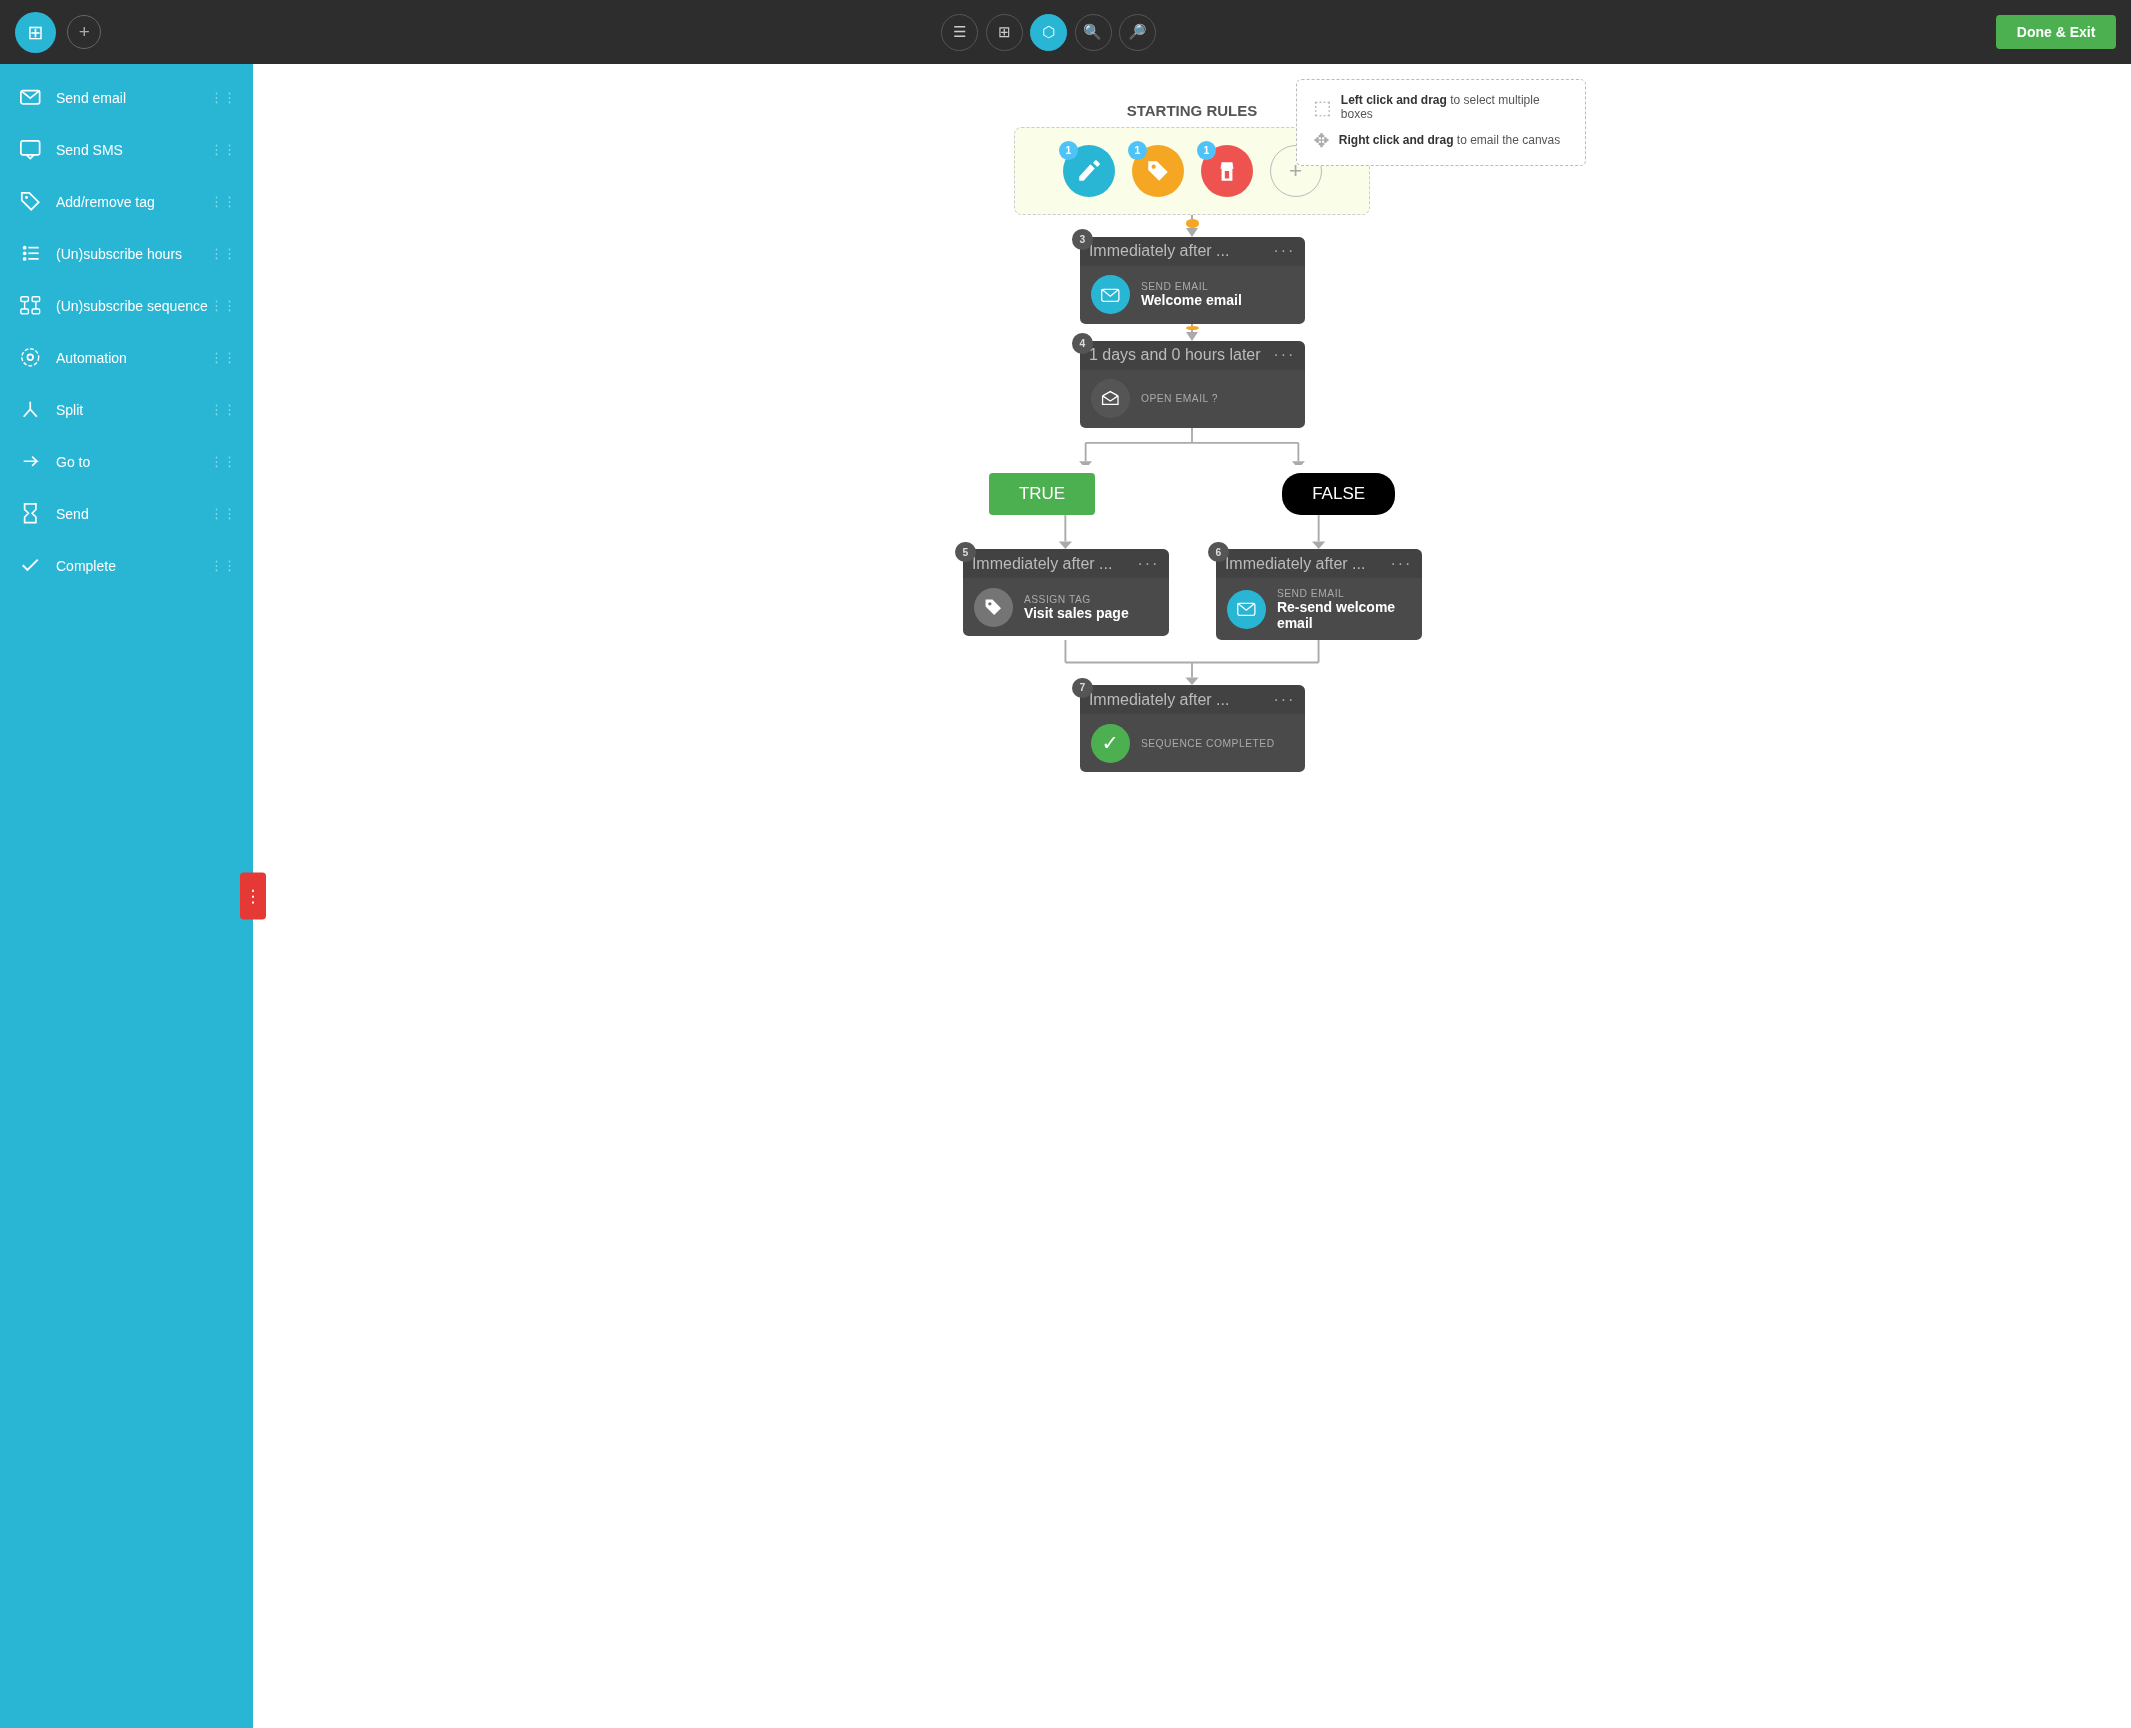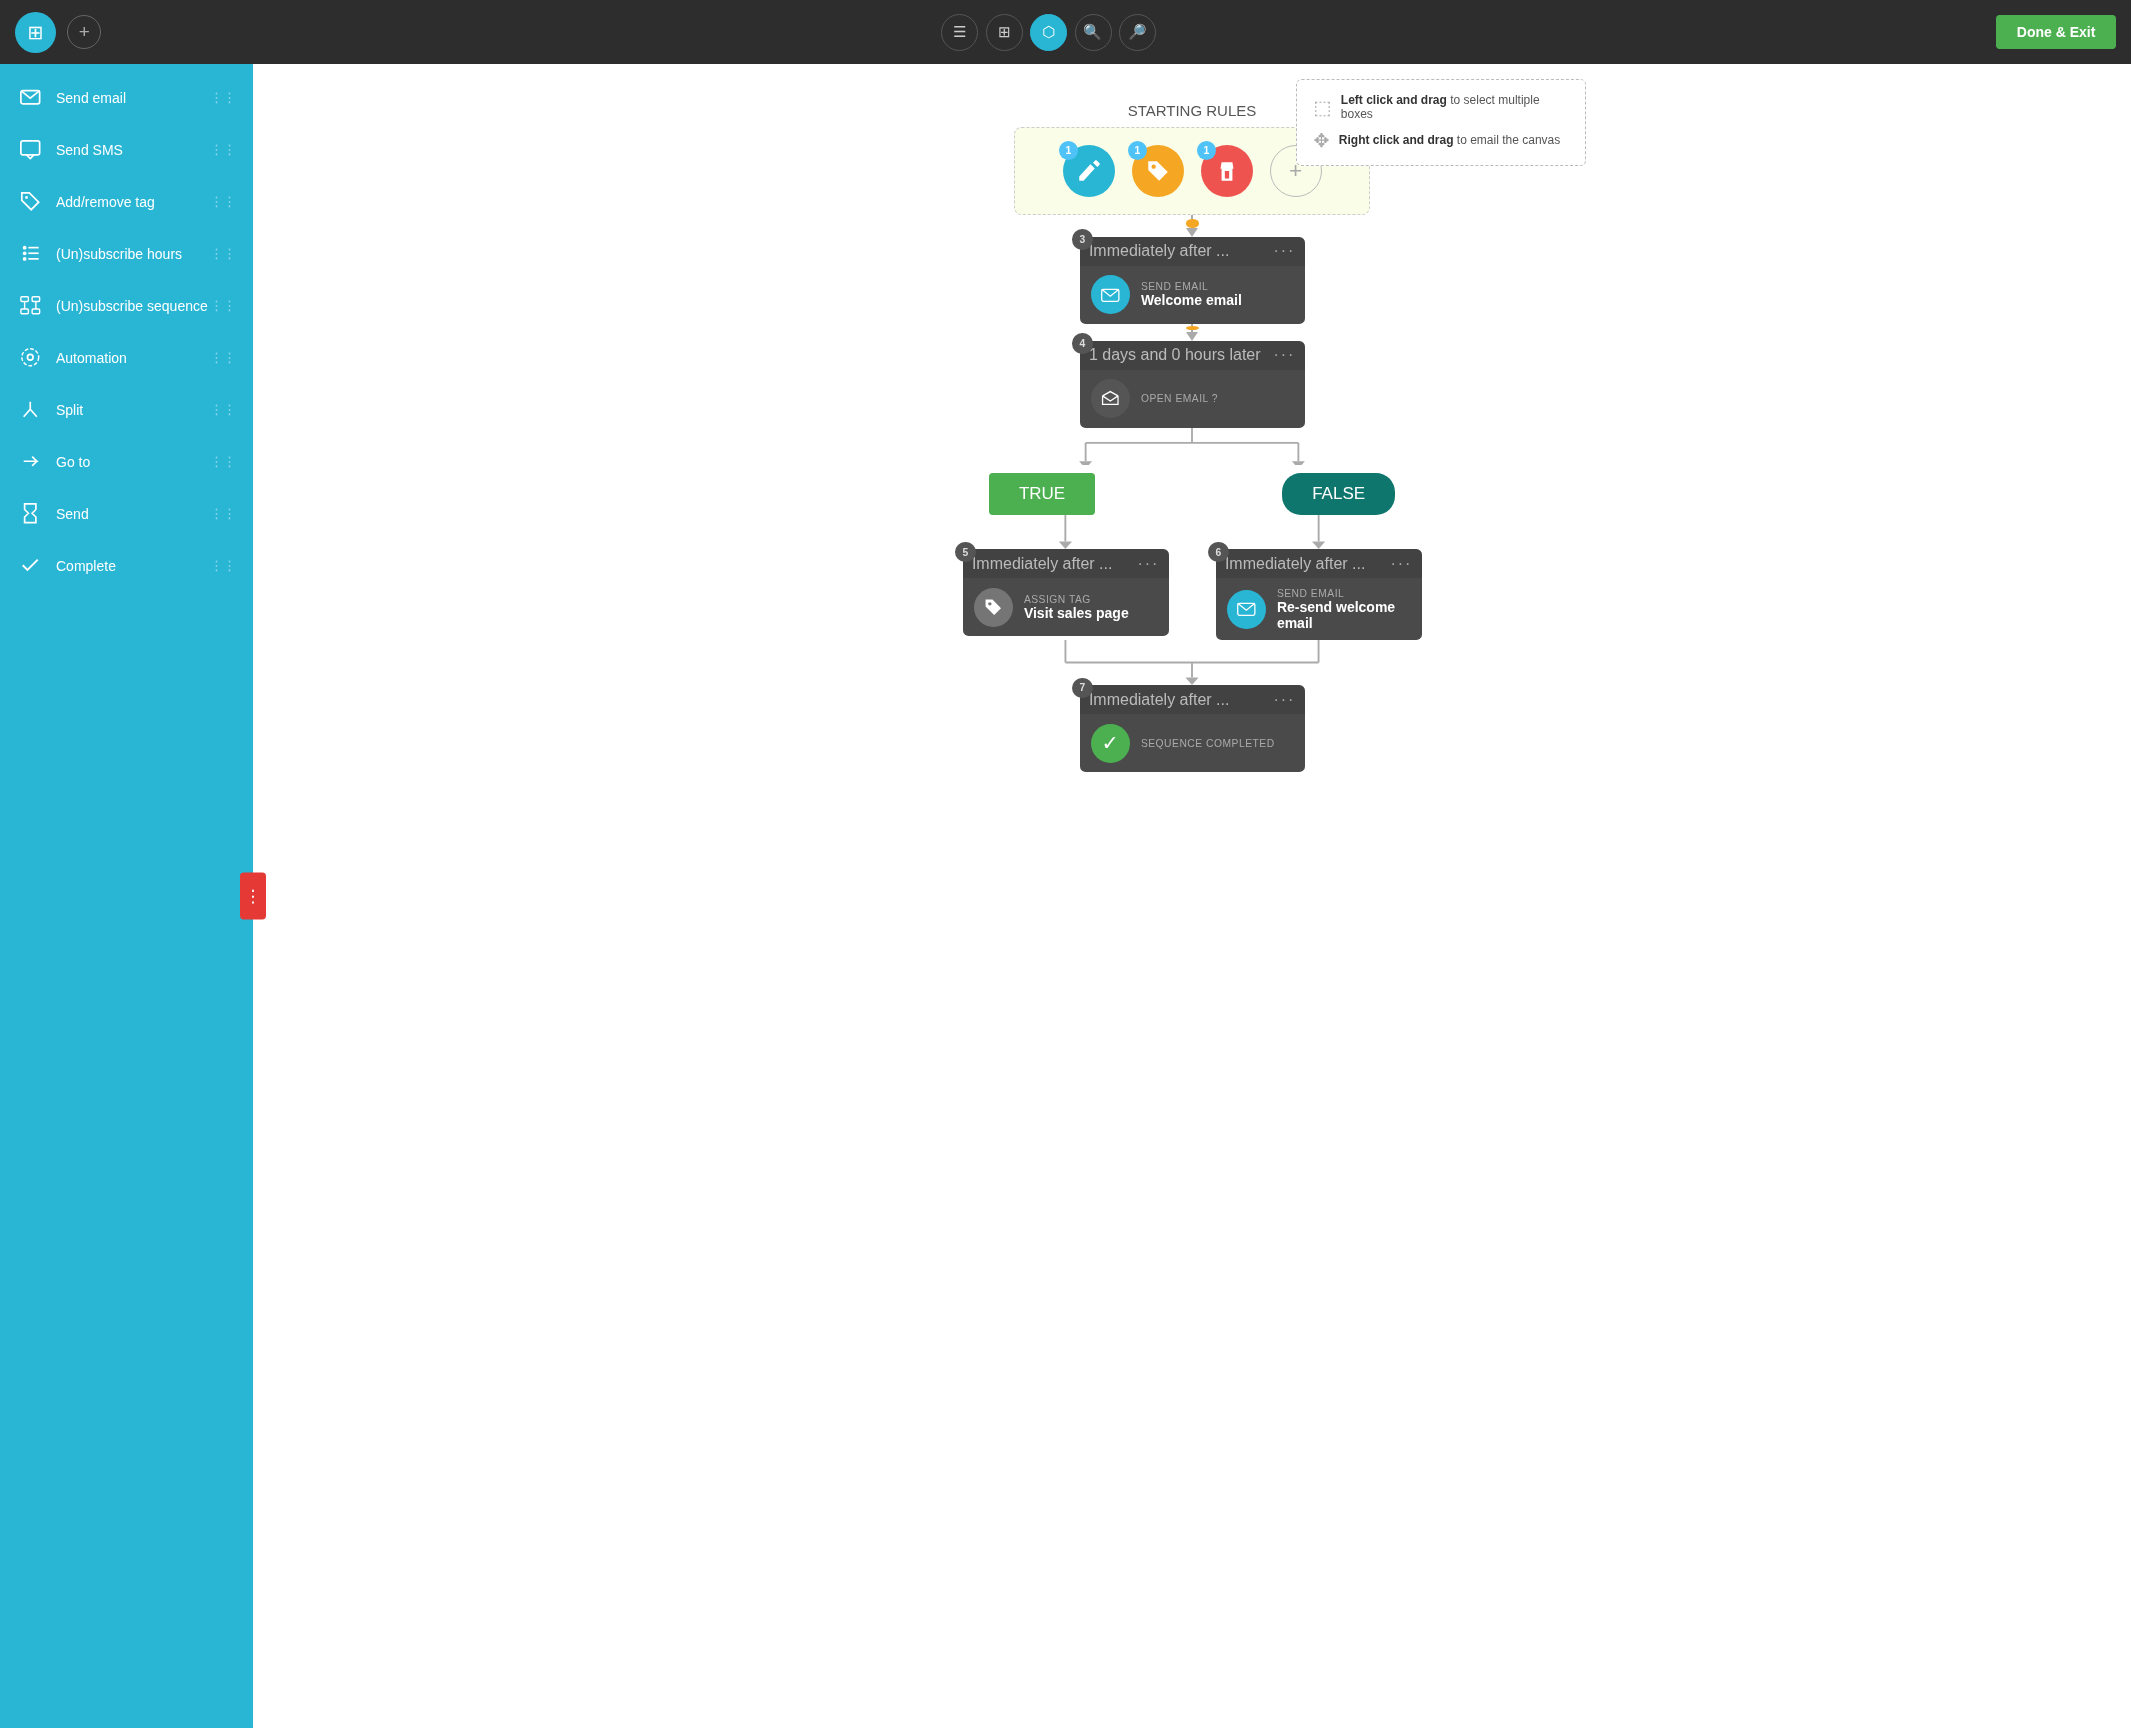--- a/index.html
+++ b/index.html
@@ -76,21 +76,21 @@
       background: white; border: 1.9px dashed #bbb; border-radius: 5.6px;
       padding: 13px 17px; font-size: 12px; color: #555; width: 290px;
     }
     .help-row { display: flex; align-items: center; margin-bottom: 7.5px; gap: 9.4px; }
     .help-row:last-child { margin-bottom: 0; }
     .help-icon { font-size: 19px; color: #aaa; }
     .help-bold { font-weight: 700; color: #333; }
 
     
     .starting-rules-label {
-      text-align: center; font-weight: 400; font-size: 15px; color: #555;
+      text-align: center; font-weight: 700; font-size: 15px; color: #555;
       margin-bottom: 7.5px;
     }
     .starting-rules-box {
       background: #fafde7; border: 1.4px dashed #ccc; border-radius: 7.5px;
       display: flex; align-items: center; justify-content: center; gap: 17px;
       padding: 17px 26px; width: 356px; margin: 0 auto;
     }
     .rule-circle {
       width: 52px; height: 52px; border-radius: 50%;
       display: flex; align-items: center; justify-content: center;
@@ -146,21 +146,21 @@
       background: #555; border-radius: 50%; color: #ddd; font-size: 10.3px;
       display: flex; align-items: center; justify-content: center; font-weight: 700;
       z-index: 5;
     }
     .node-dots { color: #aaa; letter-spacing: 1.9px; cursor: pointer; }
     .branch-btn {
       border: none; border-radius: 3.7px; padding: 11.2px 30px;
       font-size: 17px; font-weight: 400; color: white; cursor: pointer;
     }
     .btn-true { background: #4caf50; }
-    .btn-false { background: #0f766e; border-radius: 19px; }
+    .btn-false { background: #000000; border-radius: 19px; }
 
     
     .seq-node-body {
       background: #4a4a4a; display: flex; align-items: center; padding: 9.4px 11.2px; gap: 11.2px;
     }
     .seq-check {
       width: 39px; height: 39px; border-radius: 50%; background: #4caf50; flex-shrink: 0;
       display: flex; align-items: center; justify-content: center; font-size: 20.6px; color: white;
     }
   </style>

